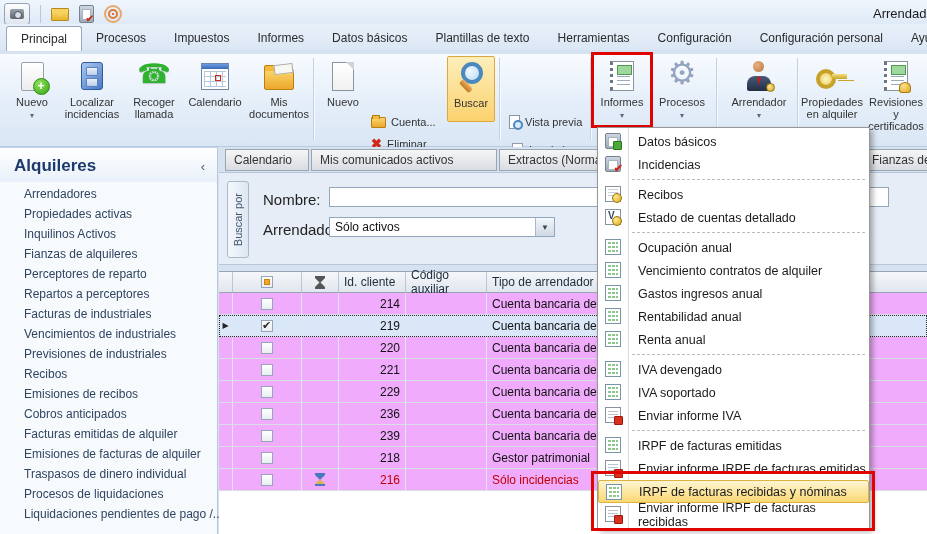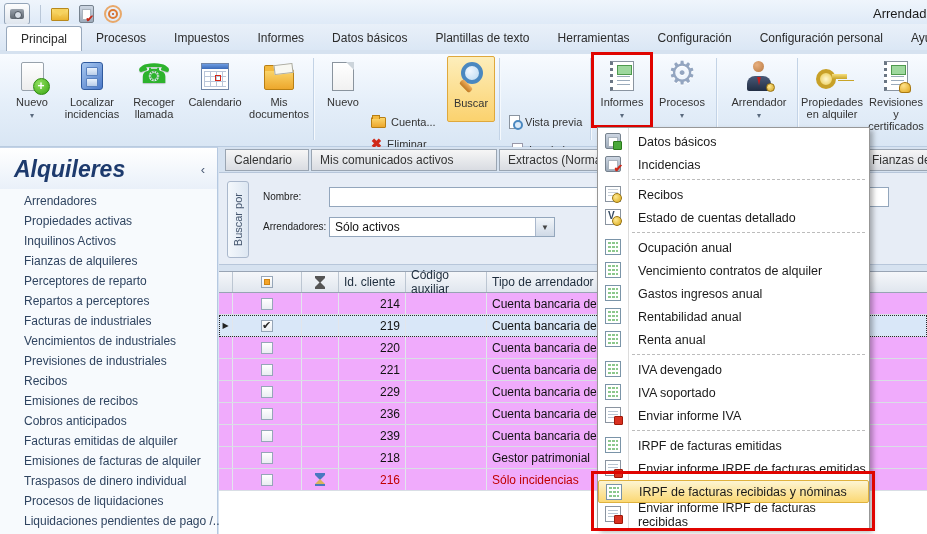--- a/index.html
+++ b/index.html
@@ -97,36 +97,36 @@
   .si-refresh{color:#2aa02a;font-size:14px;font-weight:bold;line-height:14px;}
   .si-preview{width:11px;height:14px;background:#fff;border:1px solid #8a94a0;position:relative;}
   .si-preview::after{content:"";position:absolute;right:-4px;bottom:-2px;width:6px;height:6px;border:2px solid #4a88c0;border-radius:50%;background:#dceaf8;}
   .si-print{width:15px;height:10px;background:linear-gradient(#cfd6de,#98a2ae);border:1px solid #78828e;border-radius:2px;position:relative;margin-top:4px;}
   .si-print::before{content:"";position:absolute;top:-5px;left:2px;width:9px;height:5px;background:#fff;border:1px solid #99a;}
 
   
   .sidebar{position:absolute;left:0;top:147px;width:218px;height:387px;background:#f7fafd;border-right:1px solid #b5c8e0;border-top:1px solid #c2d2e6;}
   .sb-head{display:flex;align-items:center;justify-content:space-between;padding:8px 12px 6px 14px;
     background:linear-gradient(#ffffff,#e9f0f9);}
-  .sb-title{font-size:23px;font-weight:bold;color:#1d3a6d;font-style:italic;}
+  .sb-title{font-size:17px;font-weight:bold;color:#1d3a6d;}
   .sb-collapse{font-size:13px;color:#4a5a74;cursor:default;}
   .sb-items{margin-top:2px;}
   .sb-item{height:20px;line-height:20px;padding-left:24px;font-size:12px;color:#2f4460;white-space:nowrap;cursor:default;}
 
   
   .content{position:absolute;left:219px;top:147px;width:708px;height:387px;background:#d6e2f0;}
   .doctab{position:absolute;top:2px;height:22px;line-height:20px;font-size:12px;color:#333;
     background:linear-gradient(#f6f6f6,#d9dce2);border:1px solid #9aa5b2;padding:0 8px;white-space:nowrap;overflow:hidden;cursor:default;}
 
   .filterpanel{position:absolute;left:0;top:25px;width:708px;height:93px;background:#e7edf6;
     border-top:1px solid #b7c6da;border-bottom:1px solid #b7c6da;}
   .buscarpor{position:absolute;left:8px;top:8px;width:22px;height:77px;border:1px solid #aab8cc;border-radius:3px;
     background:linear-gradient(to right,#f4f8fc,#dde7f2);display:flex;align-items:center;justify-content:center;}
   .buscarpor span{writing-mode:vertical-rl;transform:rotate(180deg);font-size:11px;color:#44566e;}
-  .flabel{position:absolute;font-size:10px;color:#222;}
+  .flabel{position:absolute;font-size:15px;color:#222;}
   .finput{position:absolute;height:20px;border:1px solid #93a6bc;background:#fff;font-size:12px;padding:0 4px;
     font-family:"Liberation Sans",sans-serif;}
   .fselect{position:absolute;height:20px;border:1px solid #93a6bc;background:#fff;font-size:12px;display:flex;align-items:center;}
   .fselect .val{flex:1;padding:0 5px;color:#111;}
   .fselect .btn{width:19px;height:18px;background:linear-gradient(#f2f6fa,#cfd9e6);border-left:1px solid #aab8cc;
     display:flex;align-items:center;justify-content:center;font-size:8px;color:#444;}
 
   
   .grid{position:absolute;left:0;top:124px;width:708px;height:263px;background:#fff;border-top:1px solid #98a4b4;}
   .thead{display:flex;height:21px;background:linear-gradient(#f5f7fa,#e0e6ee);border-bottom:1px solid #98a4b4;

